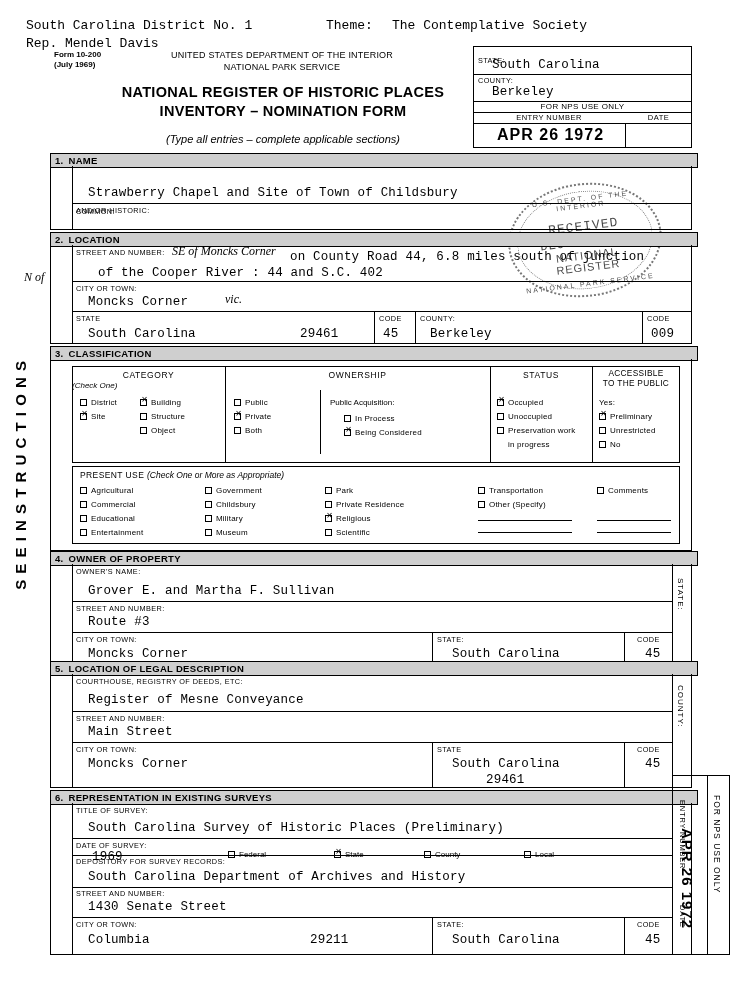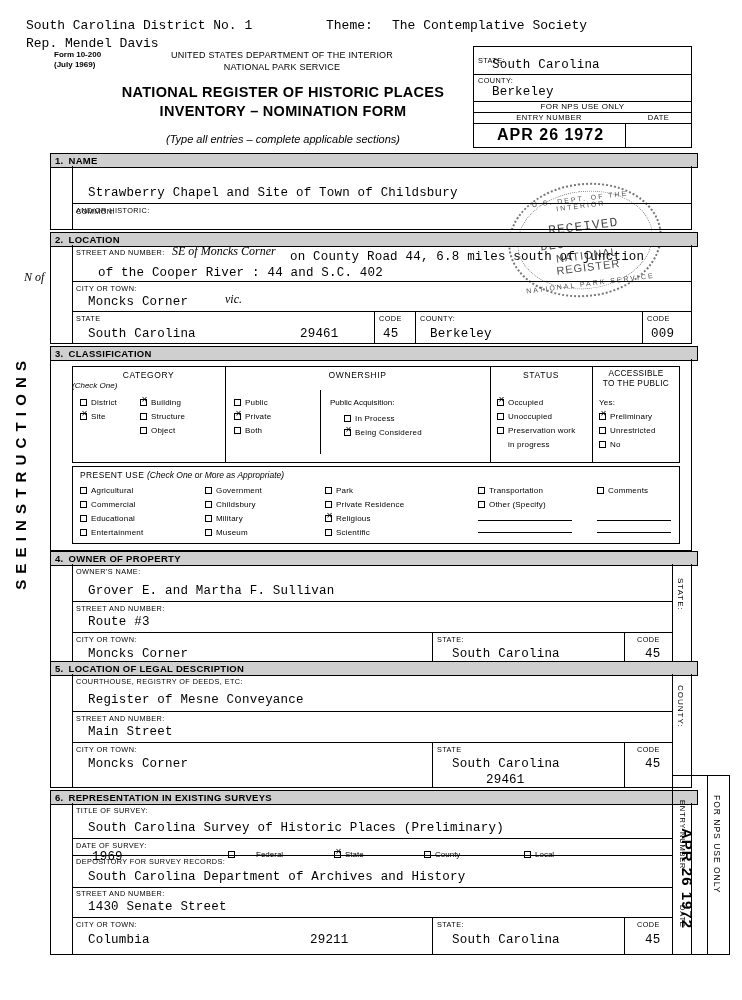--- a/index.html
+++ b/index.html
@@ -285,21 +285,21 @@
   </div>
   <div class="box" style="left:50px;top:803px;width:642px;height:152px;border-top:none;"></div>
   <div class="abs bl" style="left:72px;top:803px;width:0;height:152px;"></div>
 
   <div class="abs lbl" style="left:76px;top:806px;">TITLE OF SURVEY:</div>
   <div class="abs typed" style="left:88px;top:821px;">South Carolina Survey of Historic Places (Preliminary)</div>
   <div class="abs bb" style="left:72px;top:838px;width:600px;height:0;"></div>
 
   <div class="abs lbl" style="left:76px;top:841px;">DATE OF SURVEY:</div>
   <div class="abs typed" style="left:92px;top:850px;">1969</div>
-  <div class="abs" style="left:228px;top:843px;"><span class="cb"></span><span style="font-size:8px;margin-left:17px;">Federal</span></div>
+  <div class="abs" style="left:228px;top:843px;"><span class="cb"></span><span style="font-size:8px;">Federal</span></div>
   <div class="abs" style="left:334px;top:843px;"><span class="cb x"></span><span style="font-size:8px;">State</span></div>
   <div class="abs" style="left:424px;top:843px;"><span class="cb"></span><span style="font-size:8px;">County</span></div>
   <div class="abs" style="left:524px;top:843px;"><span class="cb"></span><span style="font-size:8px;">Local</span></div>
   <div class="abs bb" style="left:72px;top:855px;width:600px;height:0;"></div>
 
   <div class="abs lbl" style="left:76px;top:857px;">DEPOSITORY FOR SURVEY RECORDS:</div>
   <div class="abs typed" style="left:88px;top:870px;">South Carolina Department of Archives and History</div>
   <div class="abs bb" style="left:72px;top:887px;width:600px;height:0;"></div>
 
   <div class="abs lbl" style="left:76px;top:889px;">STREET AND NUMBER:</div>

